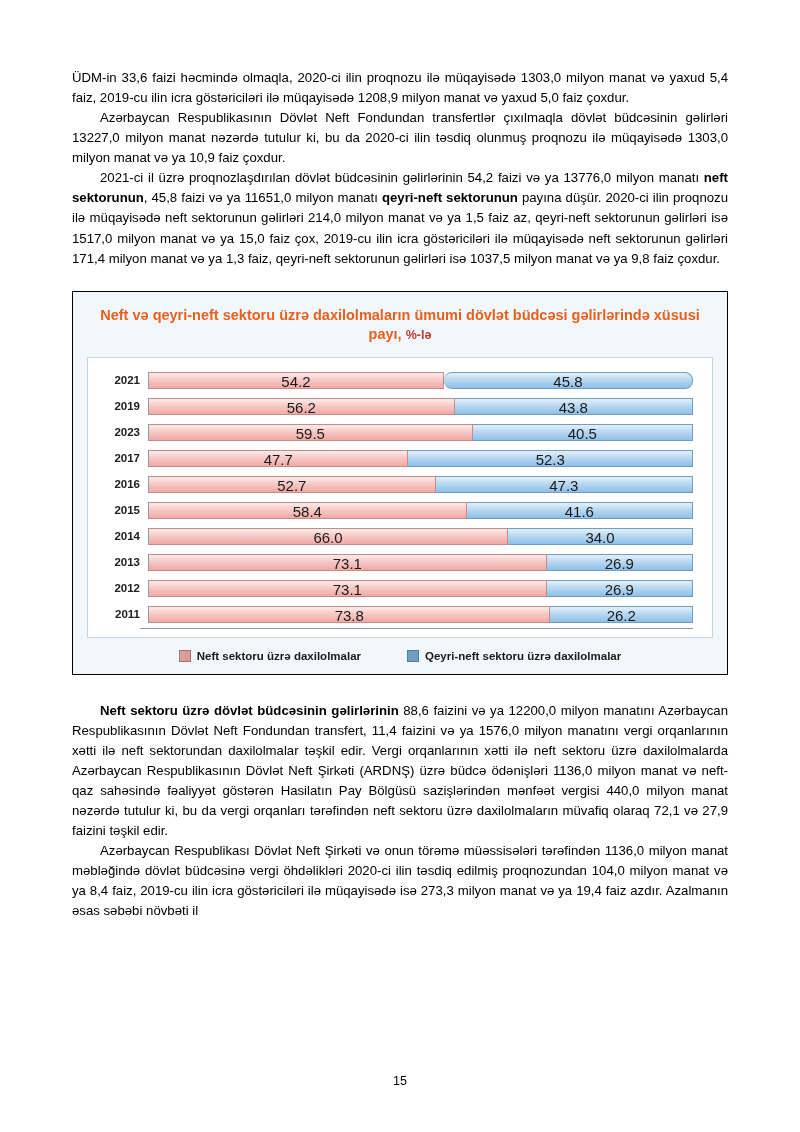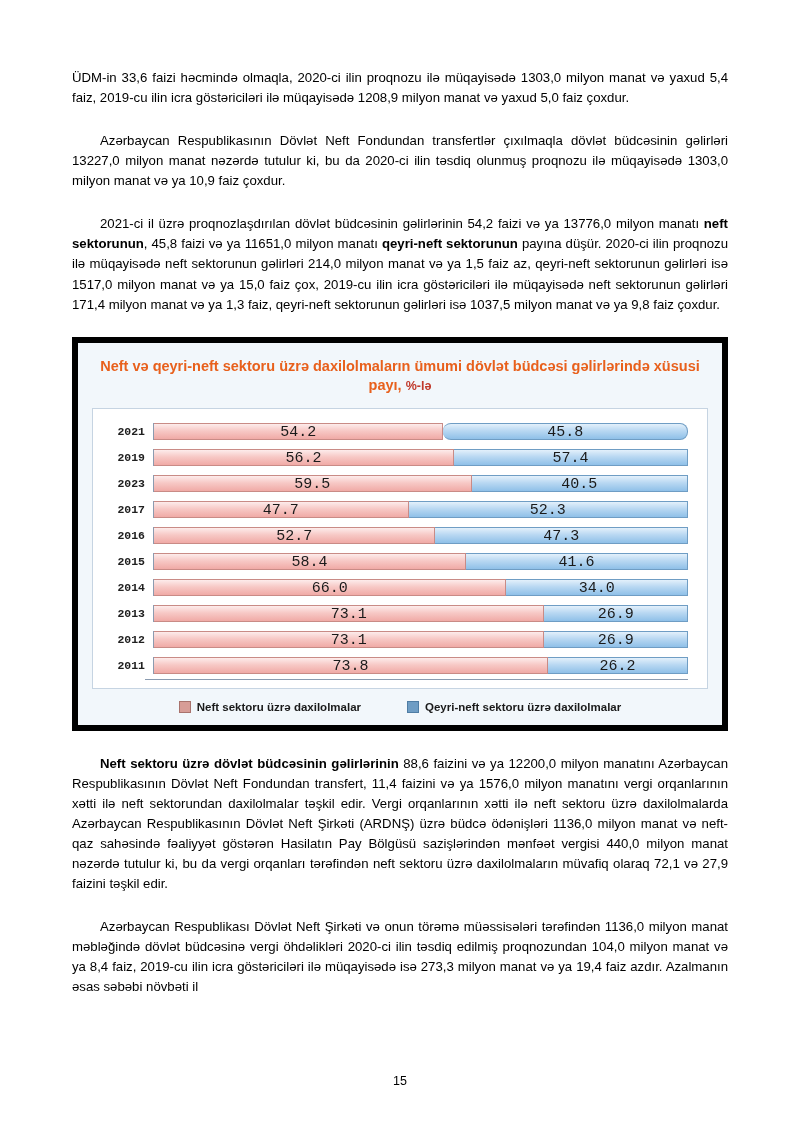--- a/index.html
+++ b/index.html
@@ -23,27 +23,26 @@
   }
   p {
     margin: 0 0 0 0;
     font-size: 13.2px;
     line-height: 1.52;
     text-align: justify;
     text-justify: inter-word;
   }
   p.indent {
     text-indent: 28px;
-    margin-top: 23px;
   }
   b { font-weight: bold; }
 
   .chart-box {
-    margin: 22px 0 8px 0;
-    border: 6px solid #000000;
+    margin: 22px 0 26px 0;
+    border: 1px solid #000000;
     background: #f2f7fb;
     padding: 14px 14px 10px 14px;
     box-sizing: border-box;
     width: 100%;
   }
   .chart-title {
     text-align: center;
     color: #e8601c;
     font-weight: bold;
     font-size: 14.5px;
@@ -52,21 +51,20 @@
   }
   .chart-title .unit {
     color: #c0392b;
     font-size: 12.5px;
   }
   .plot {
     background: #ffffff;
     border: 1px solid #c6d4e2;
     padding: 10px 19px 8px 6px;
     box-sizing: border-box;
-    font-family: Liberation Mono, monospace;
   }
   .row {
     display: flex;
     align-items: center;
     height: 25px;
     margin-bottom: 1px;
   }
   .row .ylab {
     width: 46px;
     text-align: right;
@@ -171,21 +169,21 @@
               </div>
             </div>
           </div>
           <div class="row">
             <div class="ylab">2019</div>
             <div class="bars">
               <div class="seg oil" style="width: 56.2%;">
                 <span class="val">56.2</span>
               </div>
               <div class="seg nonoil" style="width: 43.8%;">
-                <span class="val">57.4</span>
+                <span class="val">43.8</span>
               </div>
             </div>
           </div>
           <div class="row">
             <div class="ylab">2023</div>
             <div class="bars">
               <div class="seg oil" style="width: 59.5%;">
                 <span class="val">59.5</span>
               </div>
               <div class="seg nonoil" style="width: 40.5%;">

